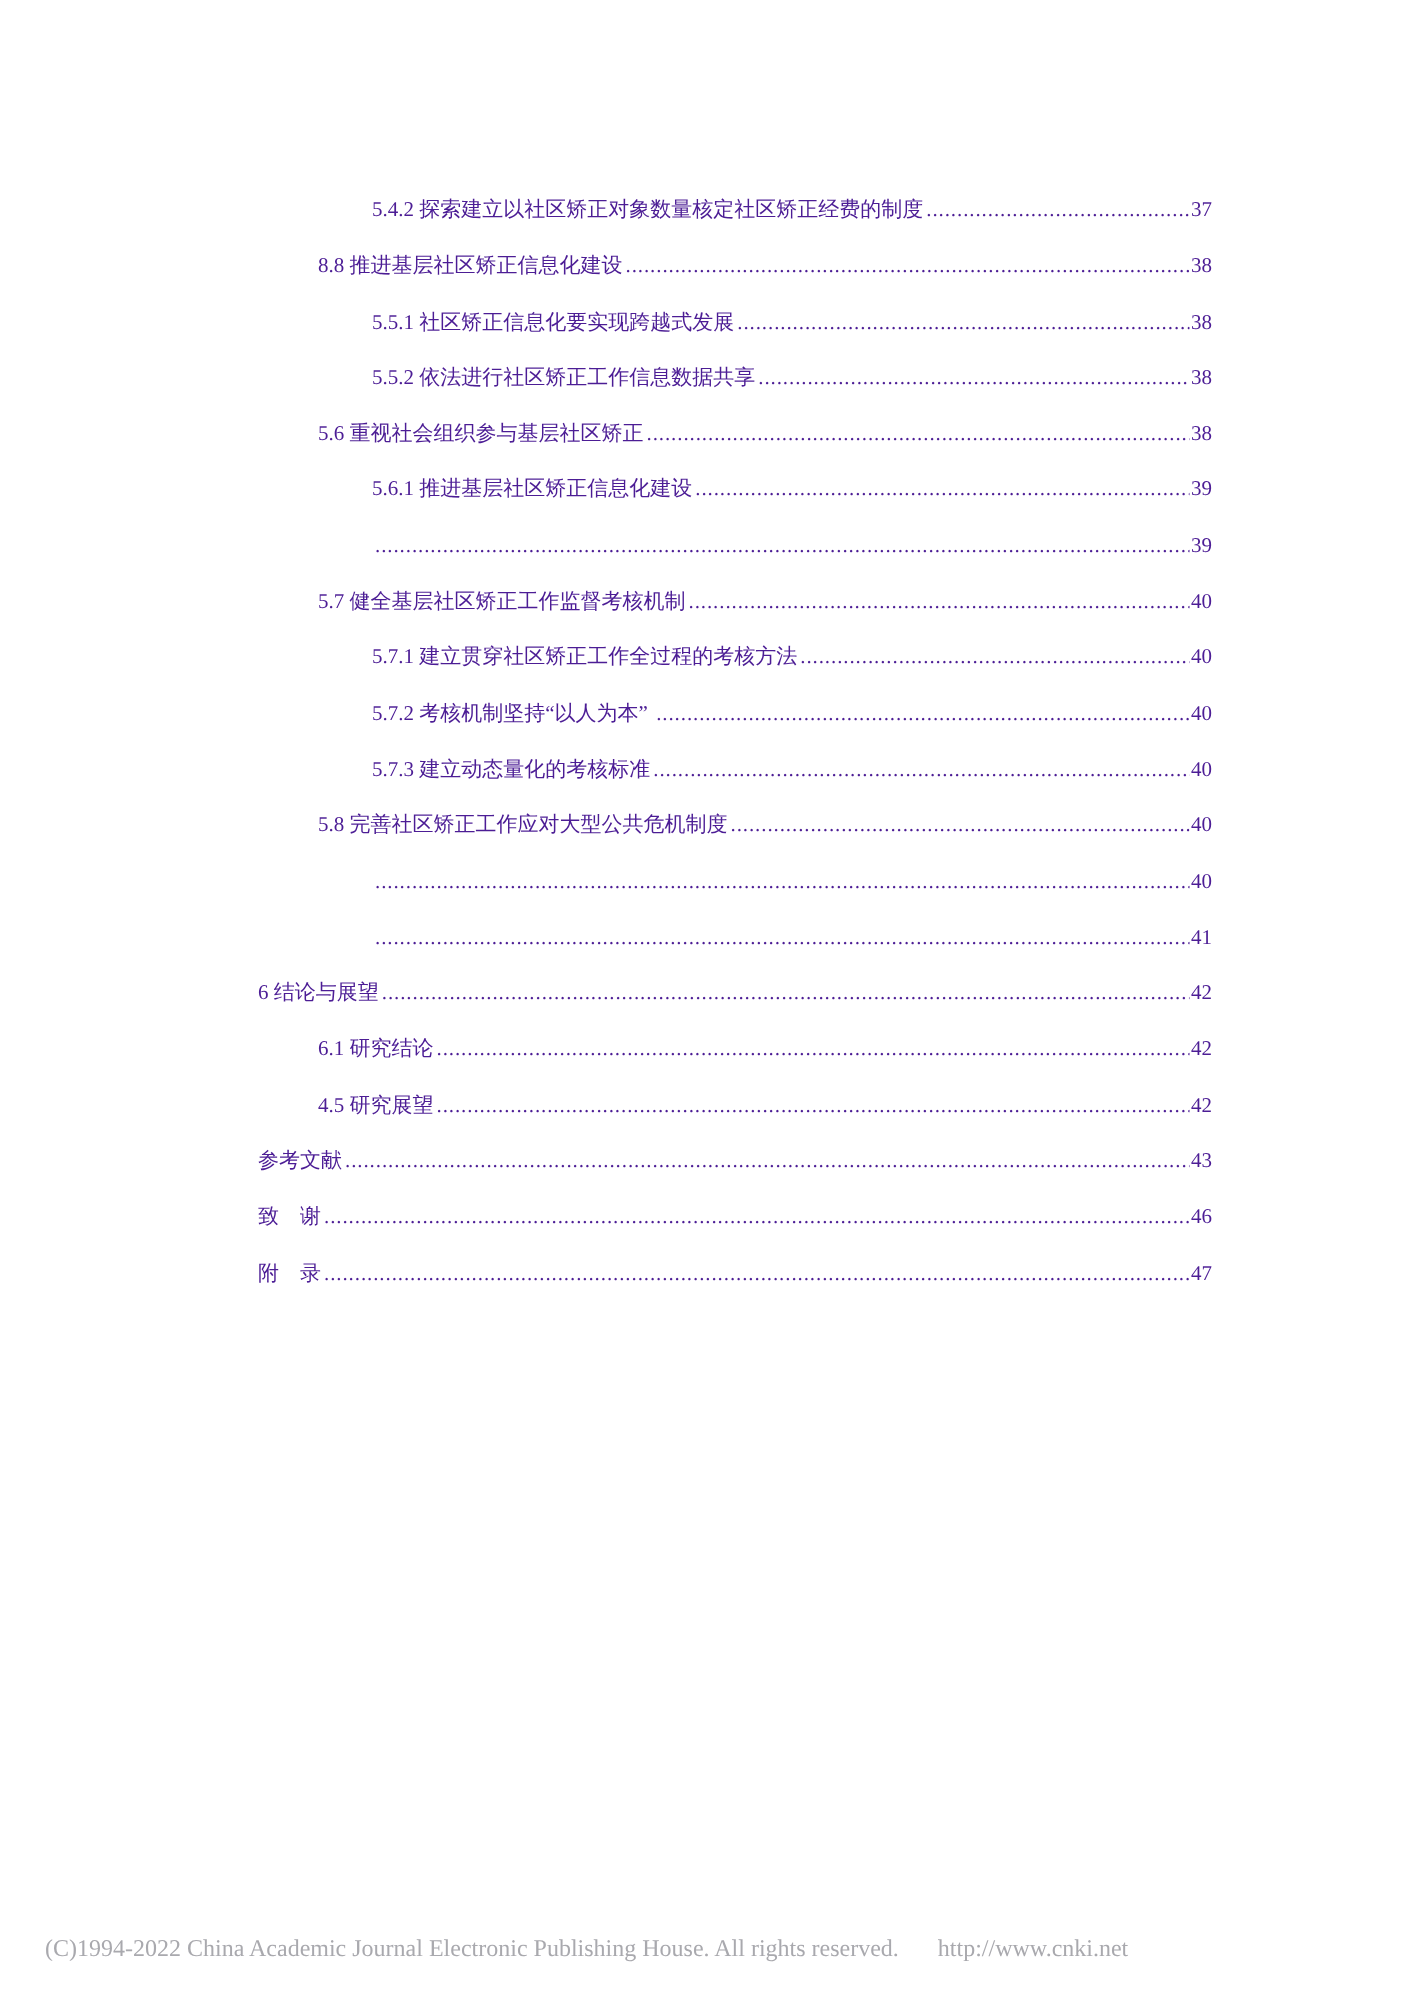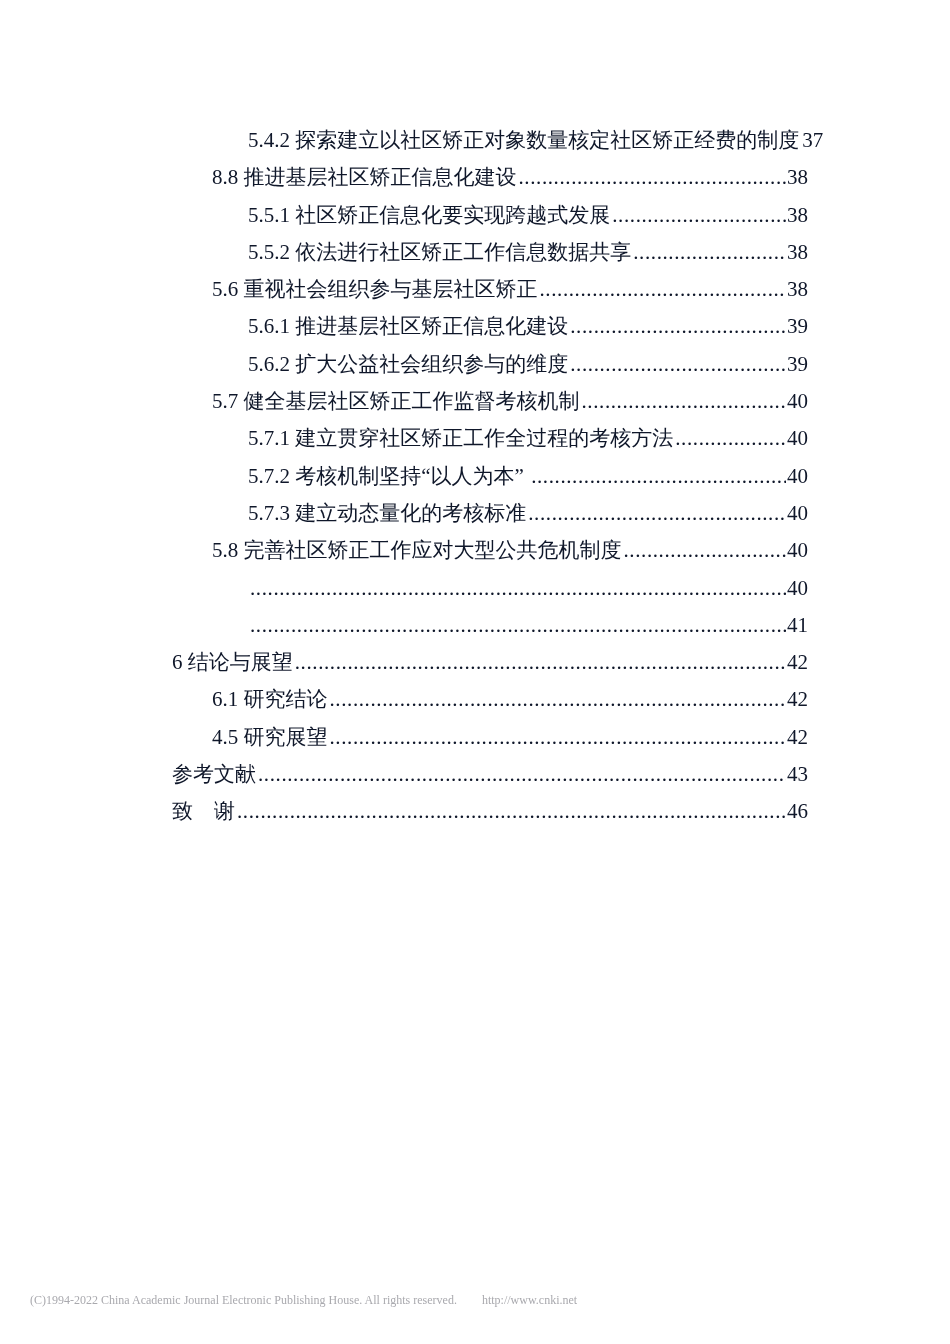--- a/index.html
+++ b/index.html
@@ -19,22 +19,22 @@
     position: absolute;
     left: 172px;
     top: 122px;
     width: 636px;
   }
   .toc-row {
     display: flex;
     align-items: flex-start;
     height: 37.3px;
     line-height: 37.3px;
-    font-size: 21px;
-    color: #0f172a;
+    font-size: 14px;
+    color: #4c1d95;
   }
   .toc-row.lvl-1 { padding-left: 0; }
   .toc-row.lvl-2 { padding-left: 40px; }
   .toc-row.lvl-3 { padding-left: 76px; }
   .toc-label {
     flex: 0 0 auto;
     white-space: pre;
   }
   .toc-leader {
     flex: 1 1 auto;
@@ -49,21 +49,21 @@
   }
   .toc-page {
     flex: 0 0 auto;
     padding-left: 1px;
     text-align: right;
   }
   .footer {
     position: absolute;
     left: 30px;
     top: 1288px;
-    font-size: 12px;
+    font-size: 16px;
     line-height: 24px;
     color: #a9a9ae;
     white-space: nowrap;
   }
   .footer .footer-url {
     margin-left: 22px;
   }
 </style>
 </head>
 <body>
@@ -101,21 +101,20 @@
       <span class="toc-page">38</span>
     </div>
 
     <div class="toc-row lvl-3">
       <span class="toc-label">5.6.1 推进基层社区矫正信息化建设</span>
       <span class="toc-leader"></span>
       <span class="toc-page">39</span>
     </div>
 
     <div class="toc-row lvl-3">
-      <span class="toc-label">5.6.2 扩大公益社会组织参与的维度</span>
       <span class="toc-leader"></span>
       <span class="toc-page">39</span>
     </div>
 
     <div class="toc-row lvl-2">
       <span class="toc-label">5.7 健全基层社区矫正工作监督考核机制</span>
       <span class="toc-leader"></span>
       <span class="toc-page">40</span>
     </div>
 
@@ -176,20 +175,25 @@
       <span class="toc-leader"></span>
       <span class="toc-page">43</span>
     </div>
 
     <div class="toc-row lvl-1">
       <span class="toc-label">致　谢</span>
       <span class="toc-leader"></span>
       <span class="toc-page">46</span>
     </div>
 
+    <div class="toc-row lvl-1">
+      <span class="toc-label">附　录</span>
+      <span class="toc-leader"></span>
+      <span class="toc-page">47</span>
+    </div>
   </div>
 
   <div class="footer">
     <span class="footer-copyright">(C)1994-2022 China Academic Journal Electronic Publishing House. All rights reserved.</span>
     <span class="footer-url">http://www.cnki.net</span>
   </div>
 
 </div>
 
 </body></html>

